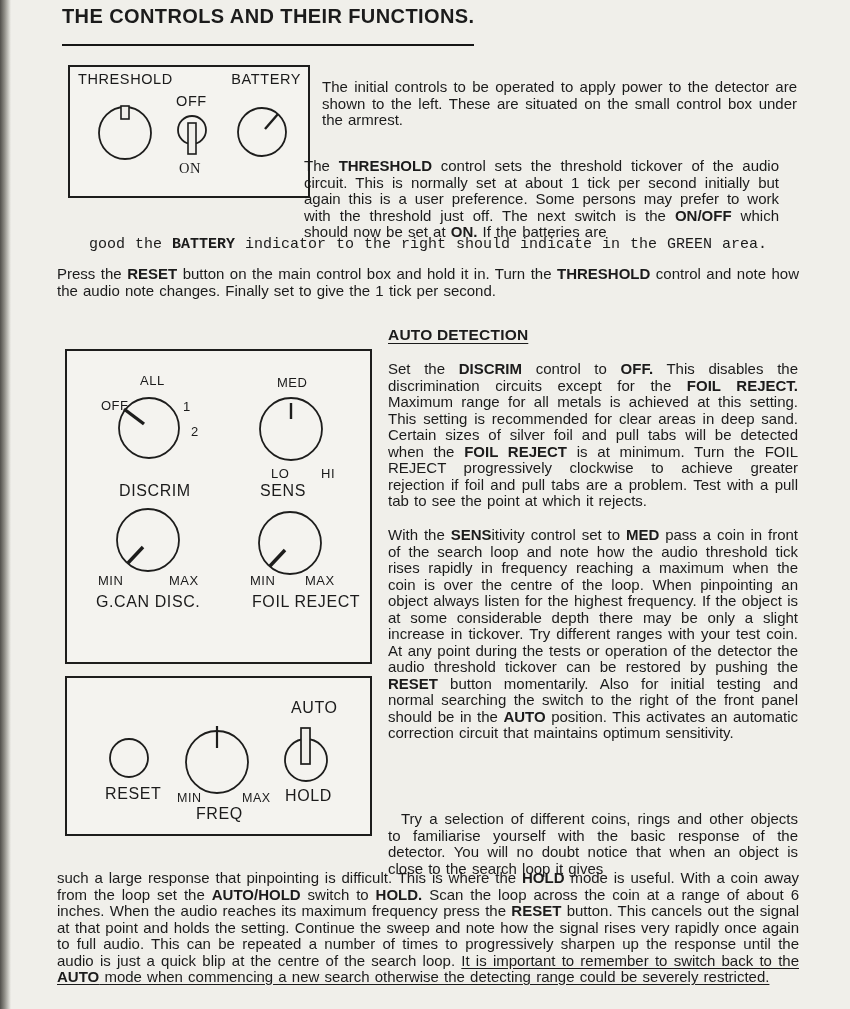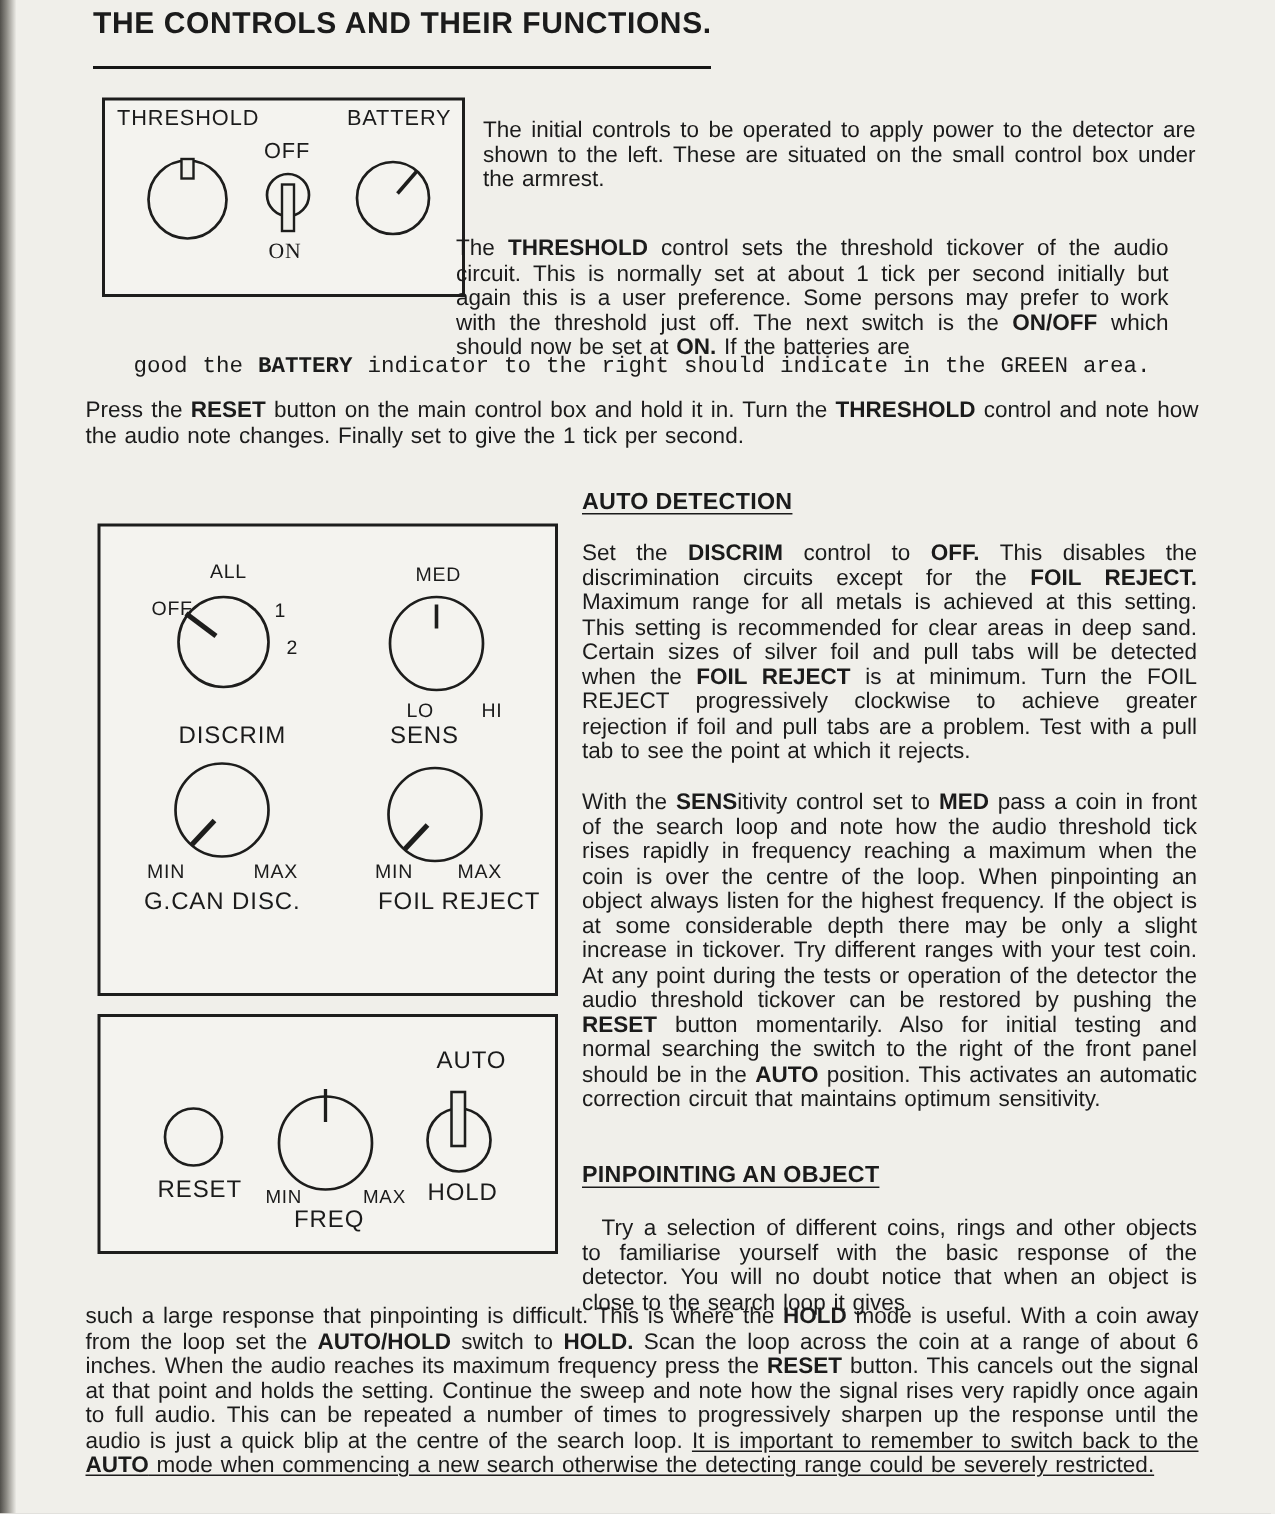--- a/index.html
+++ b/index.html
@@ -117,16 +117,15 @@
       <rect x="234" y="50" width="9" height="36" fill="#f0efea" stroke="#1d1d1c" stroke-width="1.7"></rect>
     </svg>
     <span class="dl big" style="left:224px;top:21px;">AUTO</span>
     <span class="dl big" style="left:38px;top:107px;">RESET</span>
     <span class="dl sm" style="left:110px;top:113px;">MIN</span>
     <span class="dl sm" style="left:175px;top:113px;">MAX</span>
     <span class="dl big" style="left:129px;top:127px;">FREQ</span>
     <span class="dl big" style="left:218px;top:109px;">HOLD</span>
   </div>
 
-  <span class="subhead" style="left:388px;top:775px;">PINPOINTING AN OBJECT</span>
   <p class="para indent" style="left:388px;top:796px;width:410px;">Try a selection of different coins, rings and other objects to familiarise yourself with the basic response of the detector. You will no doubt notice that when an object is close to the search loop it gives</p>
   <p class="para" style="left:57px;top:855px;width:742px;">such a large response that pinpointing is difficult. This is where the <b>HOLD</b> mode is useful. With a coin away from the loop set the <b>AUTO/HOLD</b> switch to <b>HOLD.</b> Scan the loop across the coin at a range of about 6 inches. When the audio reaches its maximum frequency press the <b>RESET</b> button. This cancels out the signal at that point and holds the setting. Continue the sweep and note how the signal rises very rapidly once again to full audio. This can be repeated a number of times to progressively sharpen up the response until the audio is just a quick blip at the centre of the search loop. <u>It is important to remember to switch back to the <b>AUTO</b> mode when commencing a new search otherwise the detecting range could be severely restricted.</u></p>
 </div>
 
 </body></html>

